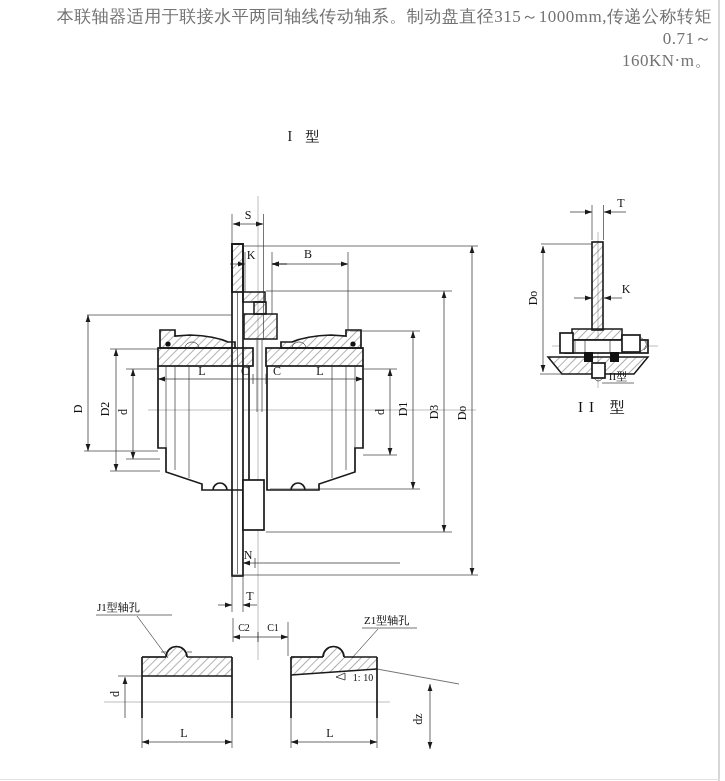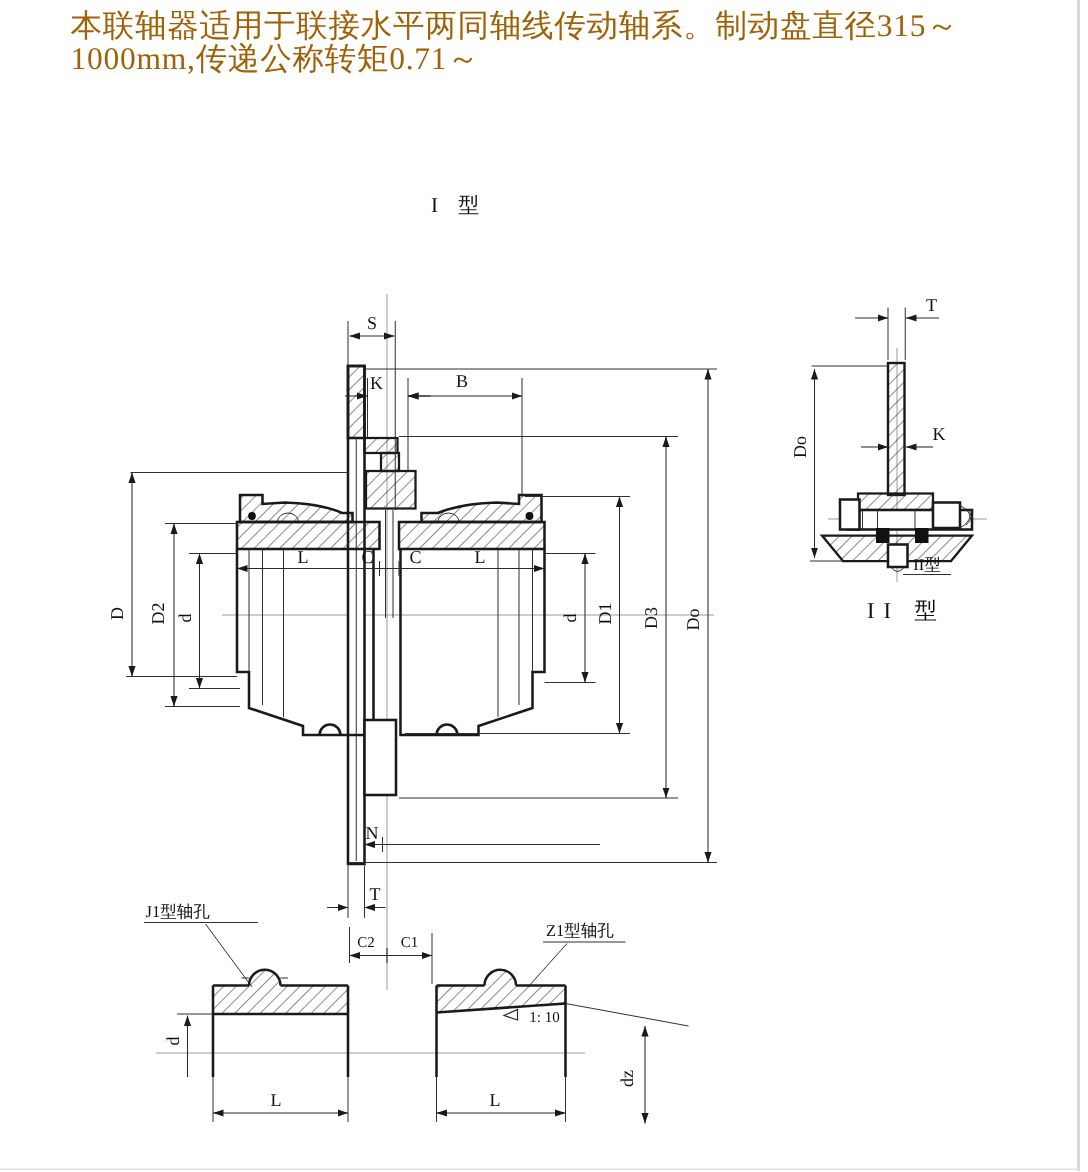--- a/index.html
+++ b/index.html
@@ -1,19 +1,19 @@
 <!DOCTYPE html>
 <html><head>
 <meta charset="utf-8">
 <style>
   html,body{margin:0;padding:0;background:#fff;}
   #page{position:relative;width:725px;height:781px;background:#fff;overflow:hidden;
         font-family:"Liberation Serif","DejaVu Serif",serif;color:#111;}
-  .intro{position:absolute;left:0;top:6px;width:712px;font-size:21px;line-height:22px;
-         letter-spacing:.5px;color:#a16207;}
+  .intro{position:absolute;left:0;top:6px;width:712px;font-size:17px;line-height:22px;
+         letter-spacing:.5px;color:#737373;text-align:right;}
   .intro .l1{padding-left:47px;}
   .intro .l2{padding-left:13px;}
   svg{position:absolute;left:0;top:0;}
   svg text{font-family:"Liberation Serif","DejaVu Serif",serif;fill:#111;}
   .lbl{font-size:12px;}
   .sm{font-size:10px;}
   .cap{font-size:15px;letter-spacing:6px;}
   .cap2{font-size:11px;}
   .ol{stroke:#1a1a1a;stroke-width:1.7;fill:none;stroke-linejoin:miter;}
   .olh{stroke:#1a1a1a;stroke-width:1.7;stroke-linejoin:miter;}
@@ -23,20 +23,21 @@
   .edge-r{position:absolute;right:5px;top:0;width:2px;height:781px;background:#d7d7d7;}
   .edge-b{position:absolute;left:0;bottom:1px;width:720px;height:1px;background:#e2e2e2;}
 </style>
 </head>
 <body>
 
 <div id="page">
 
   <div class="intro">
     <div class="l1">本联轴器适用于联接水平两同轴线传动轴系。制动盘直径315～1000mm,传递公称转矩0.71～</div>
+    <div class="l2">160KN·m。</div>
   </div>
 
   <svg width="725" height="781" viewBox="0 0 725 781">
     <defs>
       <pattern id="h" width="6" height="6" patternUnits="userSpaceOnUse" patternTransform="rotate(45)">
         <line x1="0" y1="0" x2="0" y2="6" stroke="#3c3c3c" stroke-width="0.8"></line>
       </pattern>
       <marker id="ar" viewBox="0 0 10 10" refX="10" refY="5" markerWidth="10" markerHeight="10" orient="auto-start-reverse">
         <path d="M10,5 L0,1.6 L0,8.4 z" fill="#1a1a1a"></path>
       </marker>

